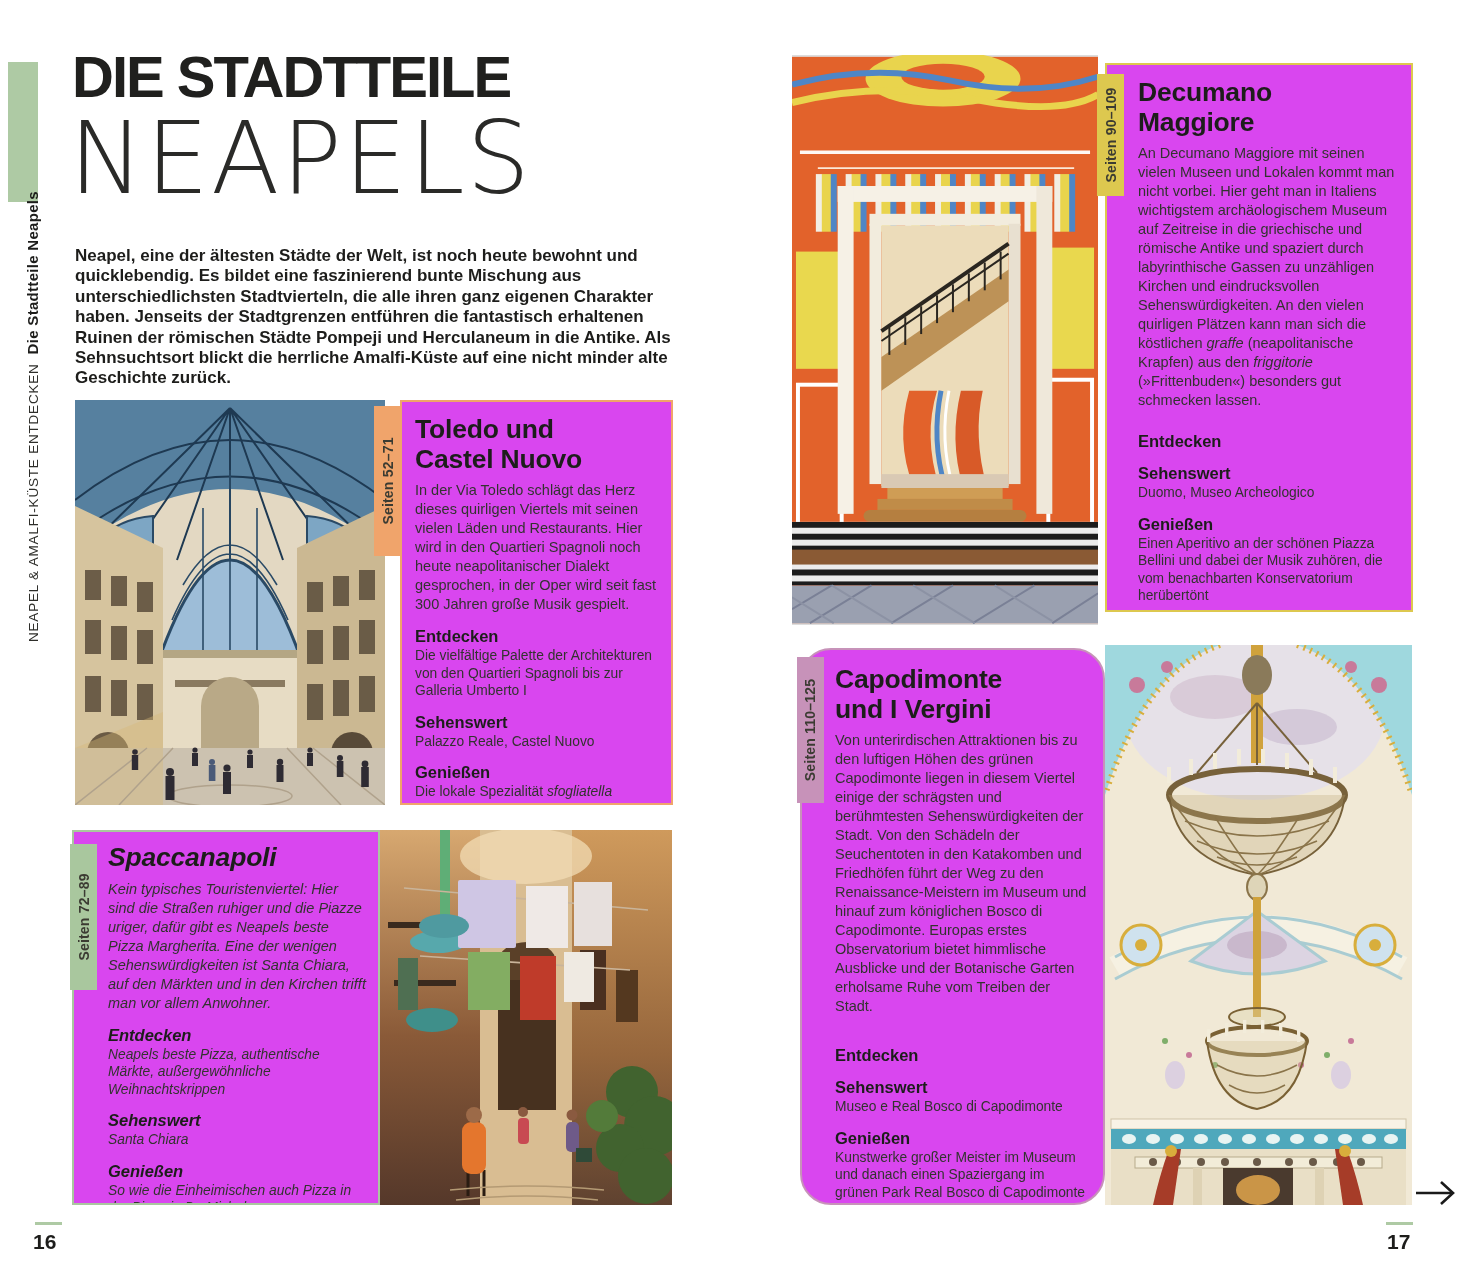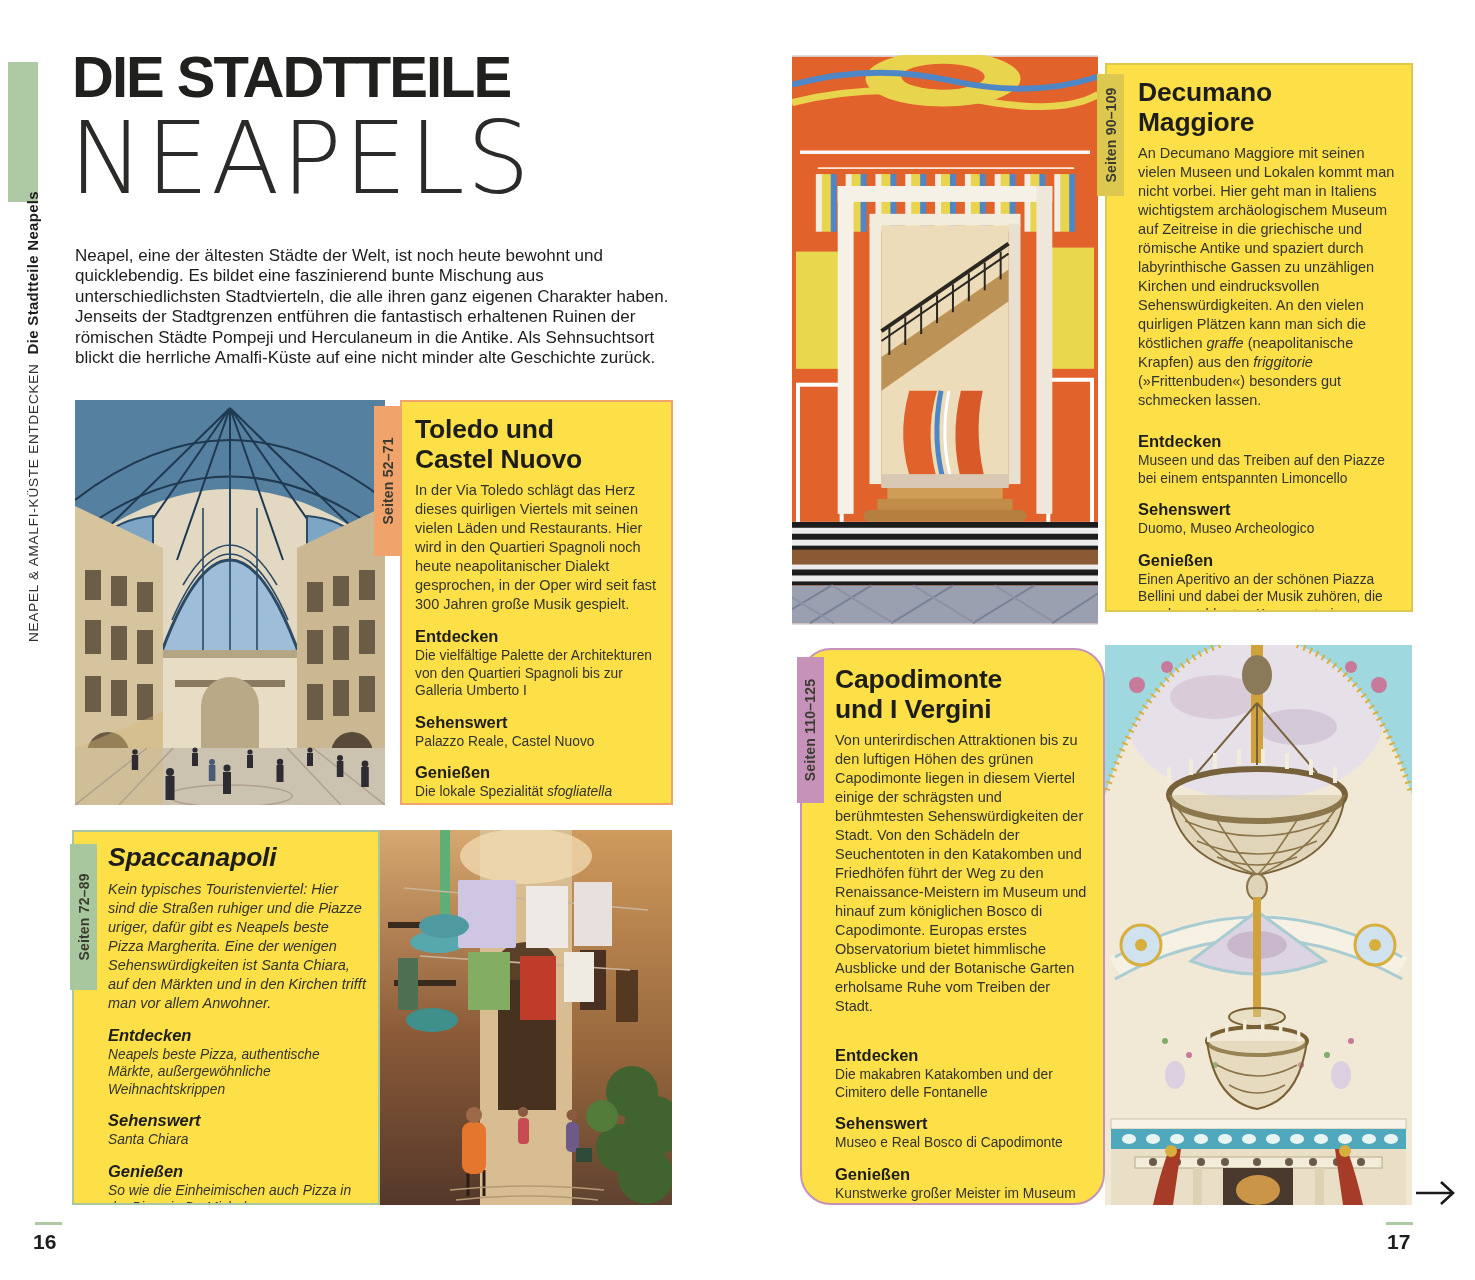--- a/index.html
+++ b/index.html
@@ -10,25 +10,25 @@
   .green-block{position:absolute;left:8px;top:62px;width:30px;height:140px;}
   .vside{position:absolute;left:24px;top:642px;transform:rotate(-90deg);transform-origin:0 0;
          width:440px;white-space:nowrap;font-size:13.5px;letter-spacing:.8px;color:#2e2e2a;}
   .vside .cur{font-size:15px;font-weight:700;letter-spacing:.3px;margin-left:9px;color:#1d1d1b;}
 
   
   .t1{position:absolute;left:72px;top:48px;font-size:58px;font-weight:800;letter-spacing:-2px;
       line-height:1.0;color:#20201e;}
   .t2{position:absolute;left:69px;top:110px;font-family:"DejaVu Sans",sans-serif;font-weight:200;
       font-size:100px;line-height:.98;letter-spacing:2px;color:#2a2a28;}
-  .intro{position:absolute;left:75px;top:229px;width:618px;font-size:17px;font-weight:400;
+  .intro{position:absolute;left:75px;top:229px;width:618px;font-size:17px;font-weight:700;
          line-height:1.2;color:#1d1d1b;}
 
   
-  .secbox{position:absolute;border:2px solid #ccc;background:#fde047;box-sizing:border-box;}
+  .secbox{position:absolute;border:2px solid #ccc;background:#d946ef;box-sizing:border-box;}
   .secbox .inner{height:100%;box-sizing:border-box;overflow:hidden;}
   .inner-toledo{padding:13px 14px 16px 13px;}
   .inner-spacc {padding:11px 12px 0 34px;font-style:italic;}
   .inner-decu  {padding:13px 14px 0 31px;}
   .inner-capo  {padding:15px 14px 0 33px;}
   .secbox h2{margin:0;font-size:26.5px;font-weight:700;line-height:1.12;letter-spacing:-.2px;
              white-space:pre-line;color:#1d1d1b;}
   .secbox p.body{margin:7px 0 0;font-size:14.5px;line-height:1.31;color:#33332f;}
   .secbox h3{margin:13px 0 1px;font-size:16.5px;font-weight:700;color:#1d1d1b;}
   .secbox p.sub{margin:0;font-size:13.8px;line-height:1.27;color:#33332f;}
@@ -311,38 +311,36 @@
       </g>
     </svg>
   </div>
 
   <div class="secbox" style="left: 1105px; top: 63px; width: 308px; height: 549px; border-color: rgb(221, 200, 79);">
     <div class="inner inner-decu gap-decu">
       <h2>Decumano
 Maggiore</h2>
       <p class="body"><span>An Decumano Maggiore mit seinen vielen Museen und Lokalen kommt man nicht vorbei. Hier geht man in Italiens wichtigstem archäologischem Museum auf Zeitreise in die griechische und römische Antike und spaziert durch labyrinthische Gassen zu unzähligen Kirchen und eindrucksvollen Sehenswürdigkeiten. An den vielen quirligen Plätzen kann man sich die köstlichen </span><i>graffe</i><span> (neapolitanische Krapfen) aus den </span><i>friggitorie</i><span> (»Frittenbuden«) besonders gut schmecken lassen.</span></p>
       <h3>Entdecken</h3>
-      <p class="sub">Museen und das Treiben auf den Piazze bei einem entspannten Limoncello</p>
       <h3>Sehenswert</h3>
       <p class="sub">Duomo, Museo Archeologico</p>
       <h3>Genießen</h3>
       <p class="sub"><span>Einen Aperitivo an der schönen Piazza Bellini und dabei der Musik zuhören, die vom benachbarten Konservatorium herübertönt</span></p>
     </div>
   </div>
   <div class="tab" style="left: 1097px; top: 74px; height: 122px; background: rgb(221, 200, 79);">
     <span>Seiten 90–109</span>
   </div>
 
   <div class="secbox" style="left: 800px; top: 648px; width: 305px; height: 557px; border-color: rgb(199, 146, 185); border-radius: 31px;">
     <div class="inner inner-capo gap-capo">
       <h2>Capodimonte
 und I Vergini</h2>
       <p class="body"><span>Von unterirdischen Attraktionen bis zu den luftigen Höhen des grünen Capodimonte liegen in diesem Viertel einige der schrägsten und berühmtesten Sehenswürdigkeiten der Stadt. Von den Schädeln der Seuchentoten in den Katakomben und Friedhöfen führt der Weg zu den Renaissance-Meistern im Museum und hinauf zum königlichen Bosco di Capodimonte. Europas erstes Observatorium bietet himmlische Ausblicke und der Botanische Garten erholsame Ruhe vom Treiben der Stadt.</span></p>
       <h3>Entdecken</h3>
-      <p class="sub">Die makabren Katakomben und der Cimitero delle Fontanelle</p>
       <h3>Sehenswert</h3>
       <p class="sub">Museo e Real Bosco di Capodimonte</p>
       <h3>Genießen</h3>
       <p class="sub"><span>Kunstwerke großer Meister im Museum und danach einen Spaziergang im grünen Park Real Bosco di Capodimonte</span></p>
     </div>
   </div>
   <div class="tab" style="left: 797px; top: 657px; height: 146px; background: rgb(199, 146, 185);">
     <span>Seiten 110–125</span>
   </div>
 

